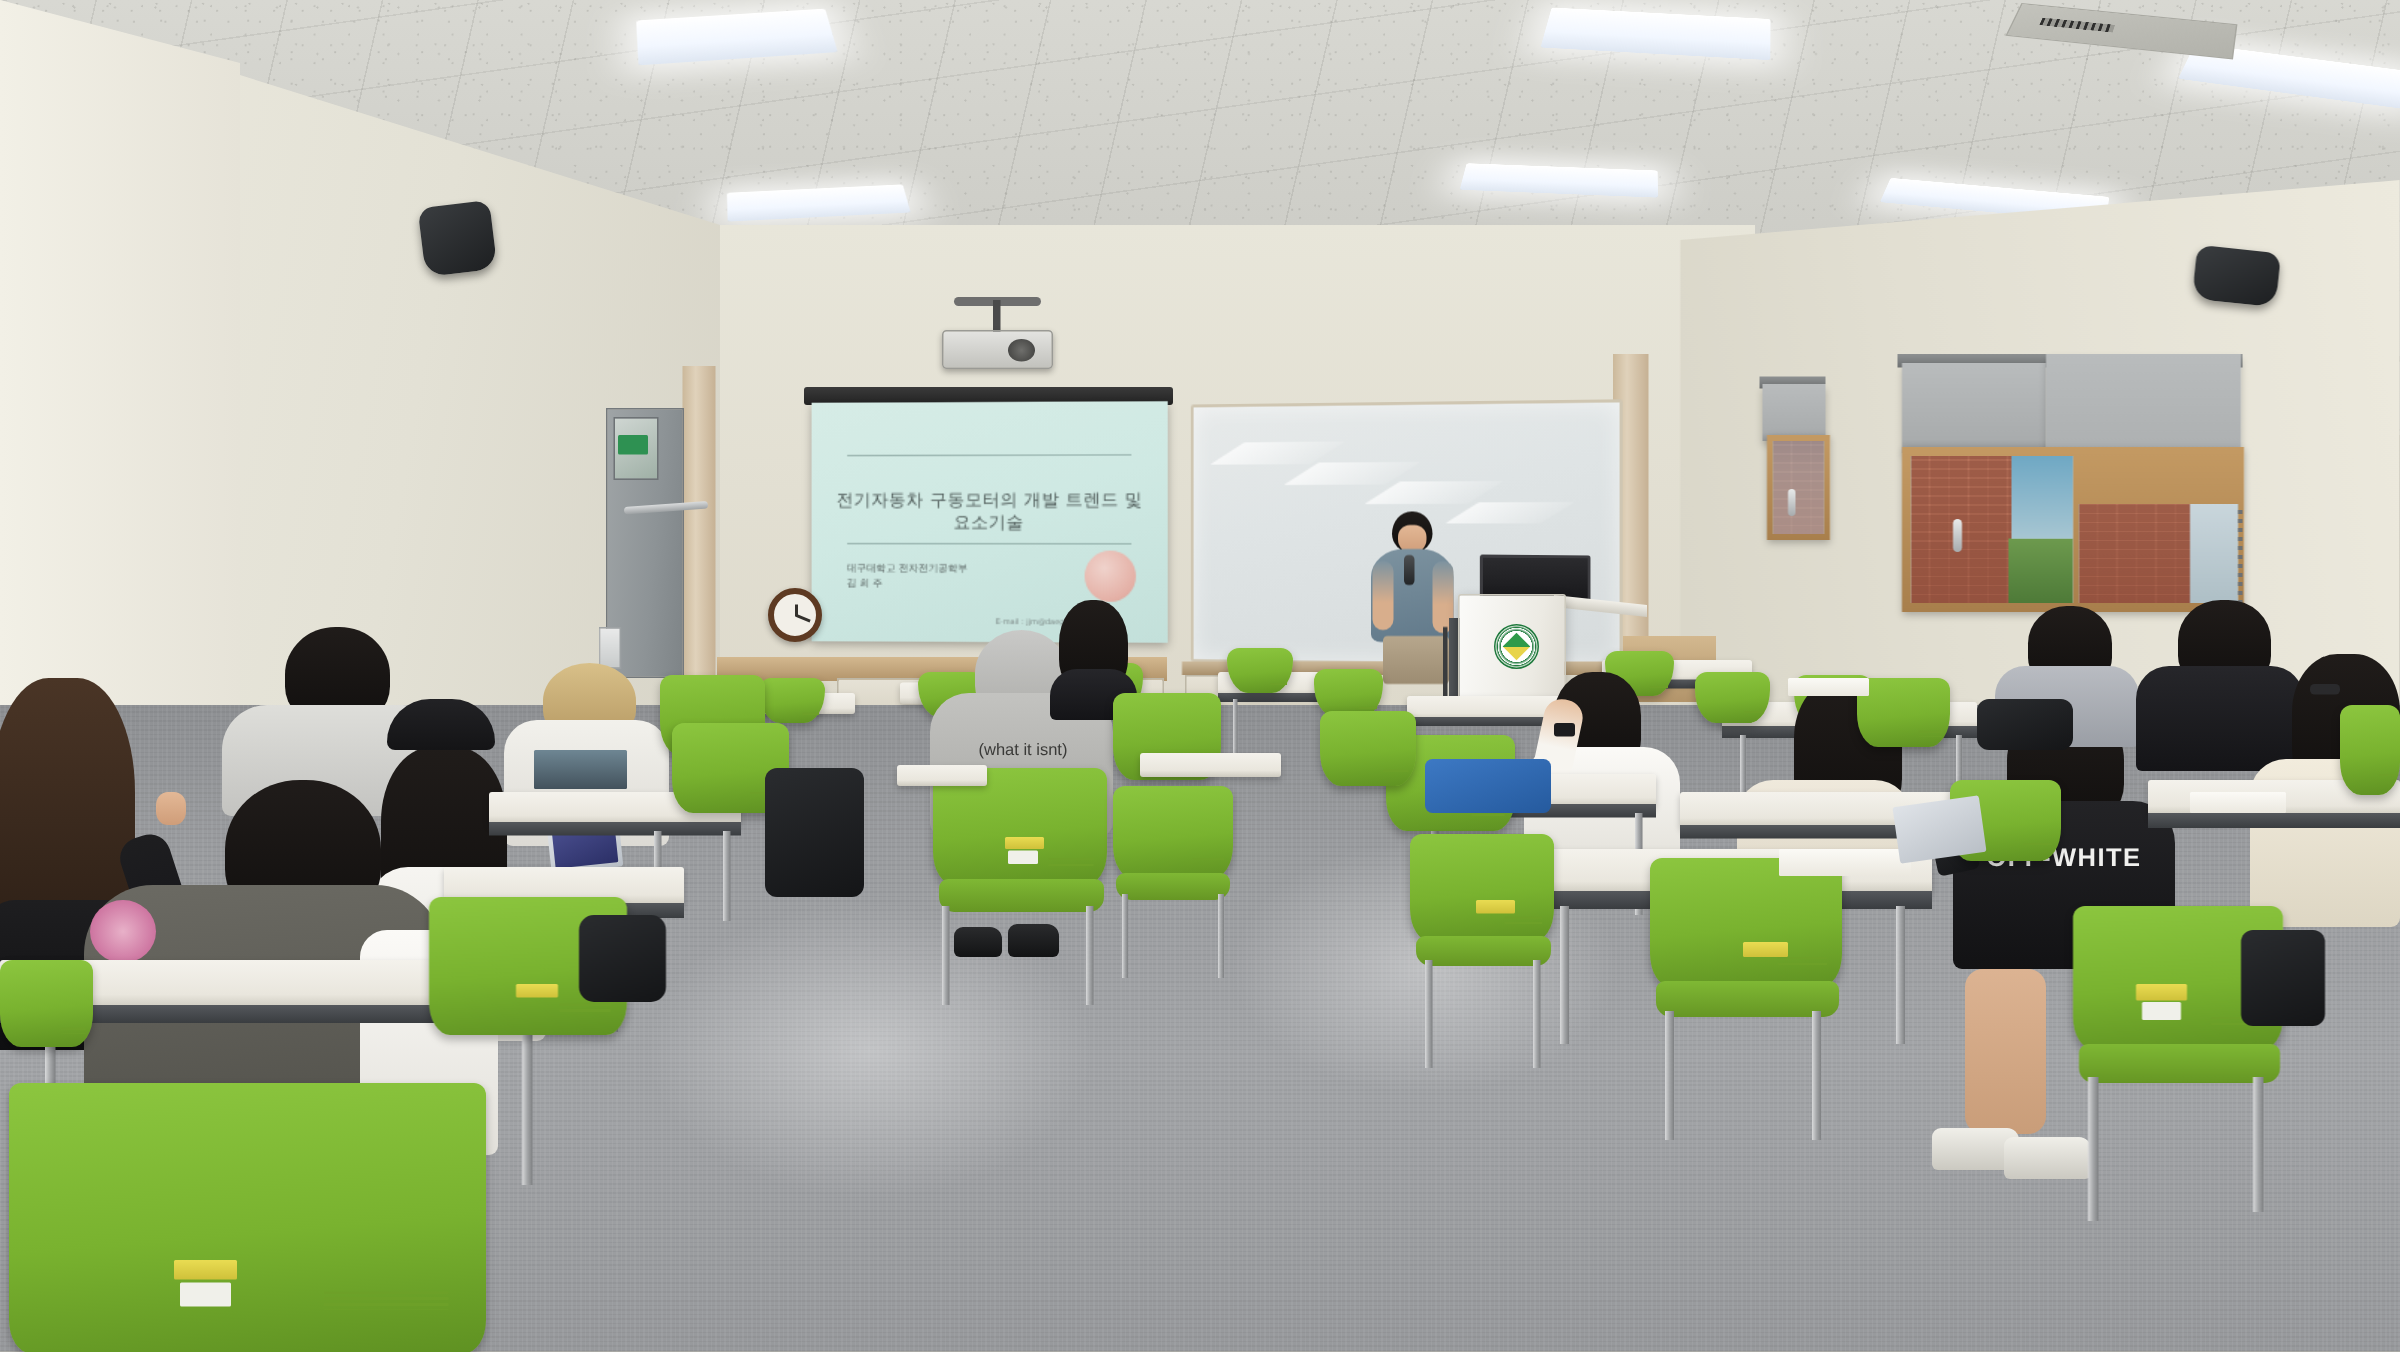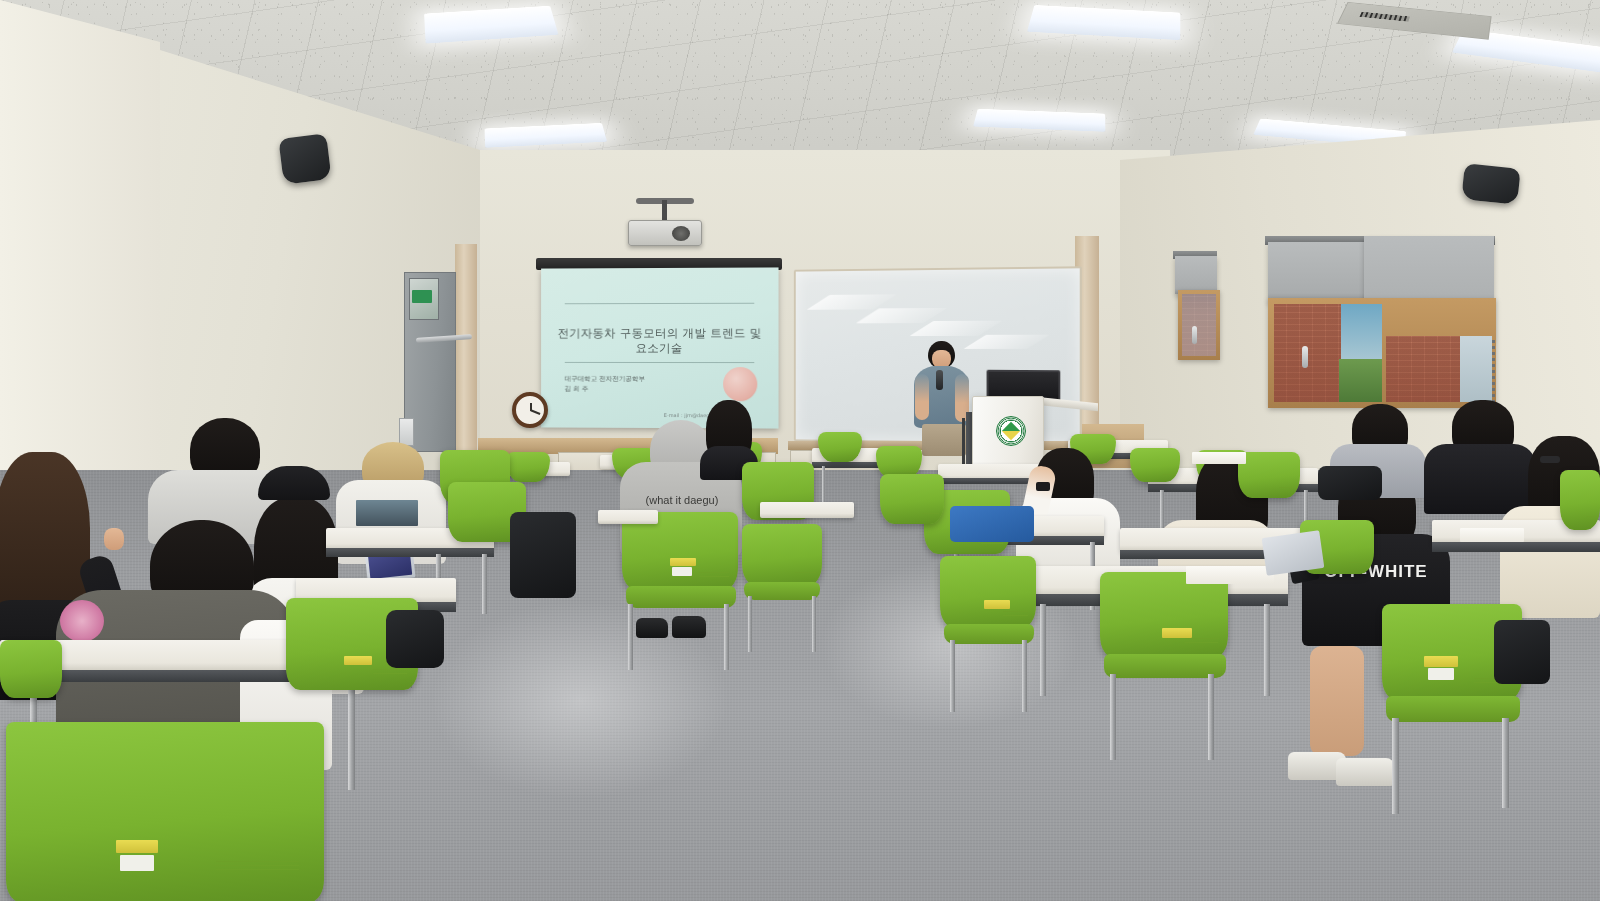--- a/index.html
+++ b/index.html
@@ -451,21 +451,21 @@
   <div class="abs chair-back" style="left:876px;top:446px;width:46px;height:32px;"></div>
   <div class="abs chair-back" style="left:1070px;top:434px;width:46px;height:30px;"></div>
   <div class="abs chair-back" style="left:1130px;top:448px;width:50px;height:34px;"></div>
   <div class="abs chair-back" style="left:1196px;top:450px;width:52px;height:34px;"></div>
   <div class="abs chair-back" style="left:716px;top:442px;width:46px;height:32px;"></div>
   <div class="abs chair-back" style="left:612px;top:448px;width:44px;height:30px;"></div>
   <div class="abs chair-back" style="left:506px;top:452px;width:44px;height:30px;"></div>
 
   <div class="abs" style="left:650px;top:420px;width:62px;height:58px;background:linear-gradient(180deg,#c9c9c7,#aeaeab);border-radius:50% 50% 36% 36%;"></div>
   <div class="abs" style="left:620px;top:462px;width:122px;height:96px;background:linear-gradient(180deg,#c3c3c0,#a6a6a3);border-radius:26px 26px 10px 10px;"></div>
-  <div class="abs" style="left:626px;top:494px;width:112px;text-align:center;font-size:11px;color:#3a3a38;font-family:'Liberation Sans',sans-serif;">(what it daegu)</div>
+  <div class="abs" style="left:626px;top:494px;width:112px;text-align:center;font-size:11px;color:#3a3a38;font-family:'Liberation Sans',sans-serif;">(what it isnt)</div>
   <div class="abs chair-back" style="left:622px;top:512px;width:116px;height:78px;"></div>
   <div class="abs chair-label" style="left:670px;top:558px;width:26px;height:8px;"></div>
   <div class="abs chair-label2" style="left:672px;top:567px;width:20px;height:9px;"></div>
   <div class="abs chair-seat" style="left:626px;top:586px;width:110px;height:22px;"></div>
   <div class="abs desk-leg" style="left:628px;top:604px;width:5px;height:66px;"></div>
   <div class="abs desk-leg" style="left:724px;top:604px;width:5px;height:66px;"></div>
   <div class="abs shoe-dark" style="left:636px;top:618px;width:32px;height:20px;"></div>
   <div class="abs shoe-dark" style="left:672px;top:616px;width:34px;height:22px;"></div>
 
   <div class="abs hair-dark" style="left:706px;top:400px;width:46px;height:62px;border-radius:46% 46% 36% 36%;"></div>

